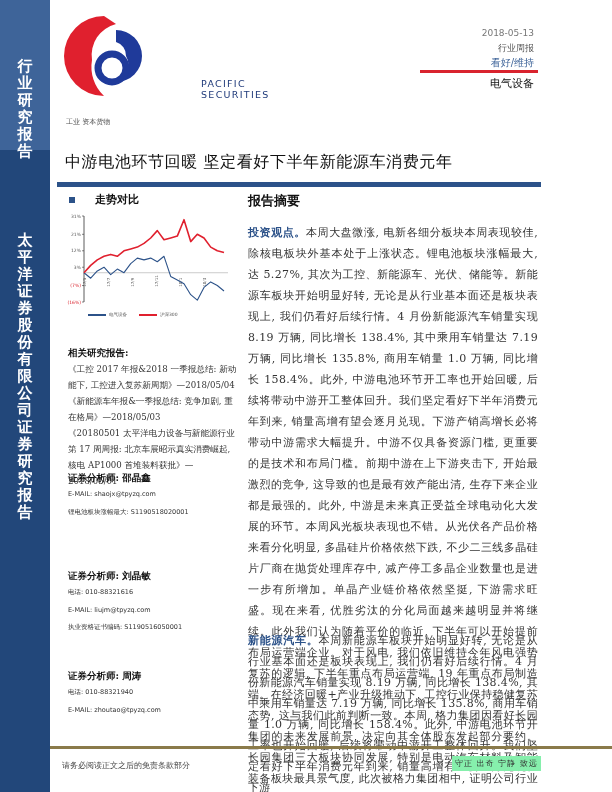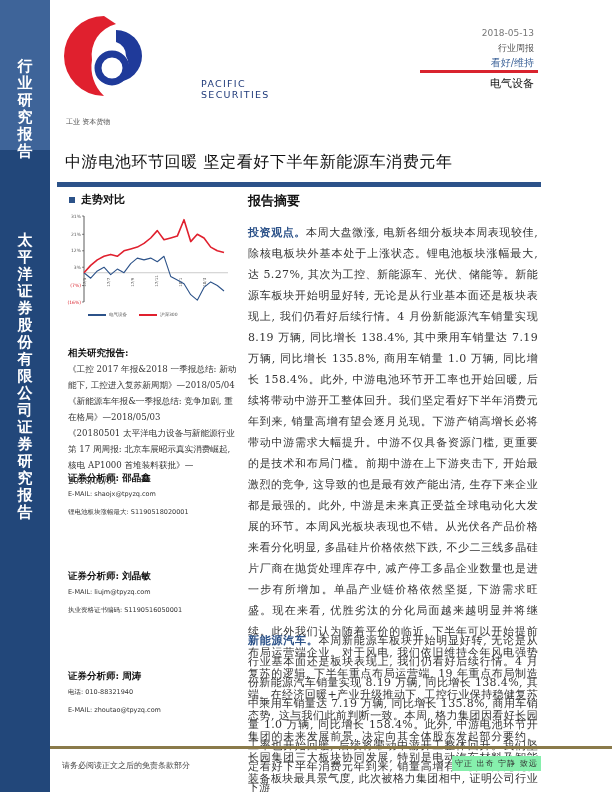--- a/index.html
+++ b/index.html
@@ -42,21 +42,21 @@
     .hdr-rating { font-size: 10px; color: #3e6499; line-height: 14px; margin-top: 1px; }
     .hdr-redline { position: absolute; left: 420px; top: 70px; width: 118px; height: 3px; background: #d9232e; }
     .hdr-sector { position: absolute; right: 78px; top: 76px; font-size: 11px; font-family: "DejaVu Sans", sans-serif; color: #111; }
 
     
     .category { position: absolute; left: 66px; top: 117px; font-size: 7px; color: #555; font-family: "DejaVu Sans", sans-serif; }
     .main-title { position: absolute; left: 65px; top: 152px; font-size: 16px; color: #111; letter-spacing: 0.6px; font-family: "DejaVu Serif", serif; }
     .title-bar { position: absolute; left: 57px; top: 182px; width: 484px; height: 5px; background: #2c5289; }
 
     
-    .trend-head { position: absolute; left: 69px; top: 192px; font-size: 11px; font-weight: bold; color: #111; display: flex; align-items: center; gap: 6px; }
+    .trend-head { position: absolute; left: 69px; top: 192px; font-size: 11px; font-weight: bold; color: #111; display: flex; align-items: center; gap: 20px; }
     .sq { width: 6px; height: 6px; background: #2c5289; display: inline-block; }
     .chart-wrap { position: absolute; left: 60px; top: 210px; width: 175px; height: 95px; }
     .legend { position: absolute; left: 88px; top: 312px; font-size: 4.5px; color: #555; font-family: "DejaVu Sans", sans-serif; display: flex; gap: 12px; align-items: center; }
     .leg-item { display: flex; align-items: center; gap: 3px; }
     .leg-line { width: 18px; height: 2px; display: inline-block; }
 
     .related { position: absolute; left: 68px; top: 345px; width: 170px; font-size: 8.6px; line-height: 16px; color: #333; }
     .related-head { font-weight: bold; color: #111; font-size: 9.5px; }
     .related-item { text-indent: 0; }
 
@@ -177,20 +177,21 @@
   <div class="related-item">《20180501 太平洋电力设备与新能源行业第 17 周周报: 北京车展昭示真实消费崛起, 核电 AP1000 首堆装料获批》—2018/05/01</div>
 </div>
 
 <div class="analyst" style="top:470px;">
   <div class="an-name">证券分析师: 邵晶鑫</div>
   <div class="an-line">E-MAIL: shaojx@tpyzq.com</div>
   <div class="an-line">锂电池板块涨幅最大: S1190518020001</div>
 </div>
 <div class="analyst" style="top:568px;">
   <div class="an-name">证券分析师: 刘晶敏</div>
+  <div class="an-line">电话: 010-88321616</div>
   <div class="an-line">E-MAIL: liujm@tpyzq.com</div>
   <div class="an-line">执业资格证书编码: S1190516050001</div>
 </div>
 <div class="analyst" style="top:668px;">
   <div class="an-name">证券分析师: 周涛</div>
   <div class="an-line">电话: 010-88321940</div>
   <div class="an-line">E-MAIL: zhoutao@tpyzq.com</div>
 </div>
 
 <div class="summary-head">报告摘要</div>

